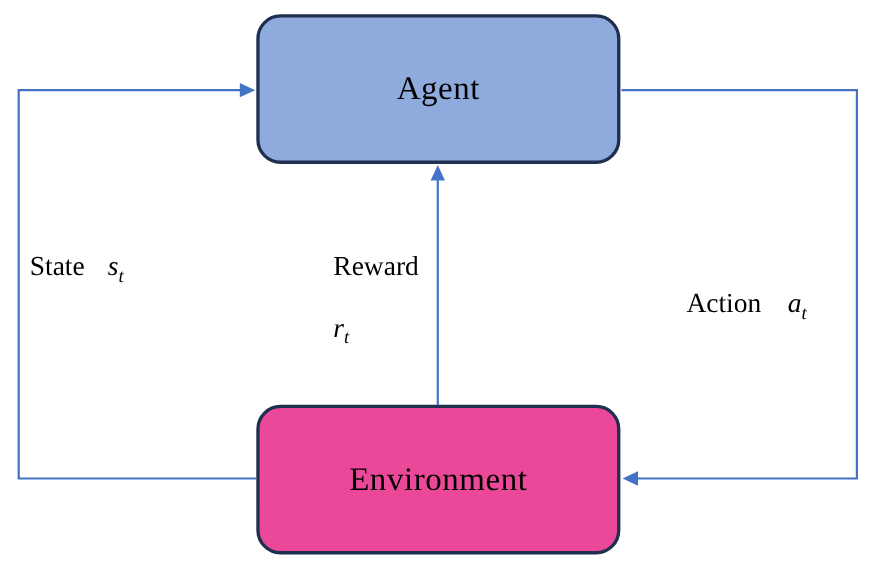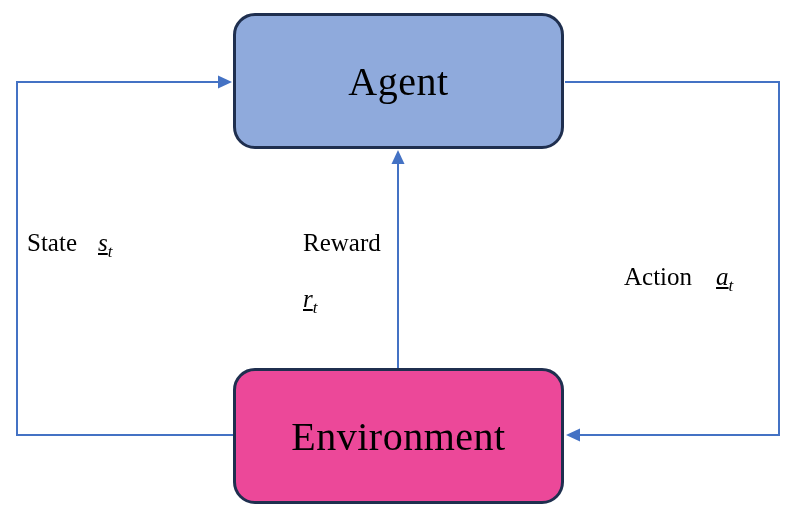--- a/index.html
+++ b/index.html
@@ -36,21 +36,21 @@
   .node {
     position: absolute;
     width: 331px;
     height: 136px;
     border: 3px solid #1F2F4F;
     border-radius: 22px;
     box-sizing: border-box;
     display: flex;
     align-items: center;
     justify-content: center;
-    font-size: 40px;
+    font-size: 30px;
     letter-spacing: 0.5px;
   }
   .node-agent {
     left: 233px;
     top: 13px;
     background: #8FAADC;
   }
   .node-environment {
     left: 233px;
     top: 368px;
@@ -60,21 +60,20 @@
     position: absolute;
     top: 229px;
     display: flex;
     align-items: baseline;
     font-size: 25px;
     white-space: nowrap;
     text-align: right;
   }
   .edge-label .math {
     font-style: italic;
-    text-decoration: underline;
   }
   .edge-label .math sub {
     font-size: 17px;
     font-style: italic;
     line-height: 1;
   }
   .label-state  { left: 27px;  gap: 21px; }
   .label-reward { left: 303px; gap: 28px; flex-direction: column; }
   .label-action { left: 624px; gap: 24px; margin-top: 34px; }
 </style>

